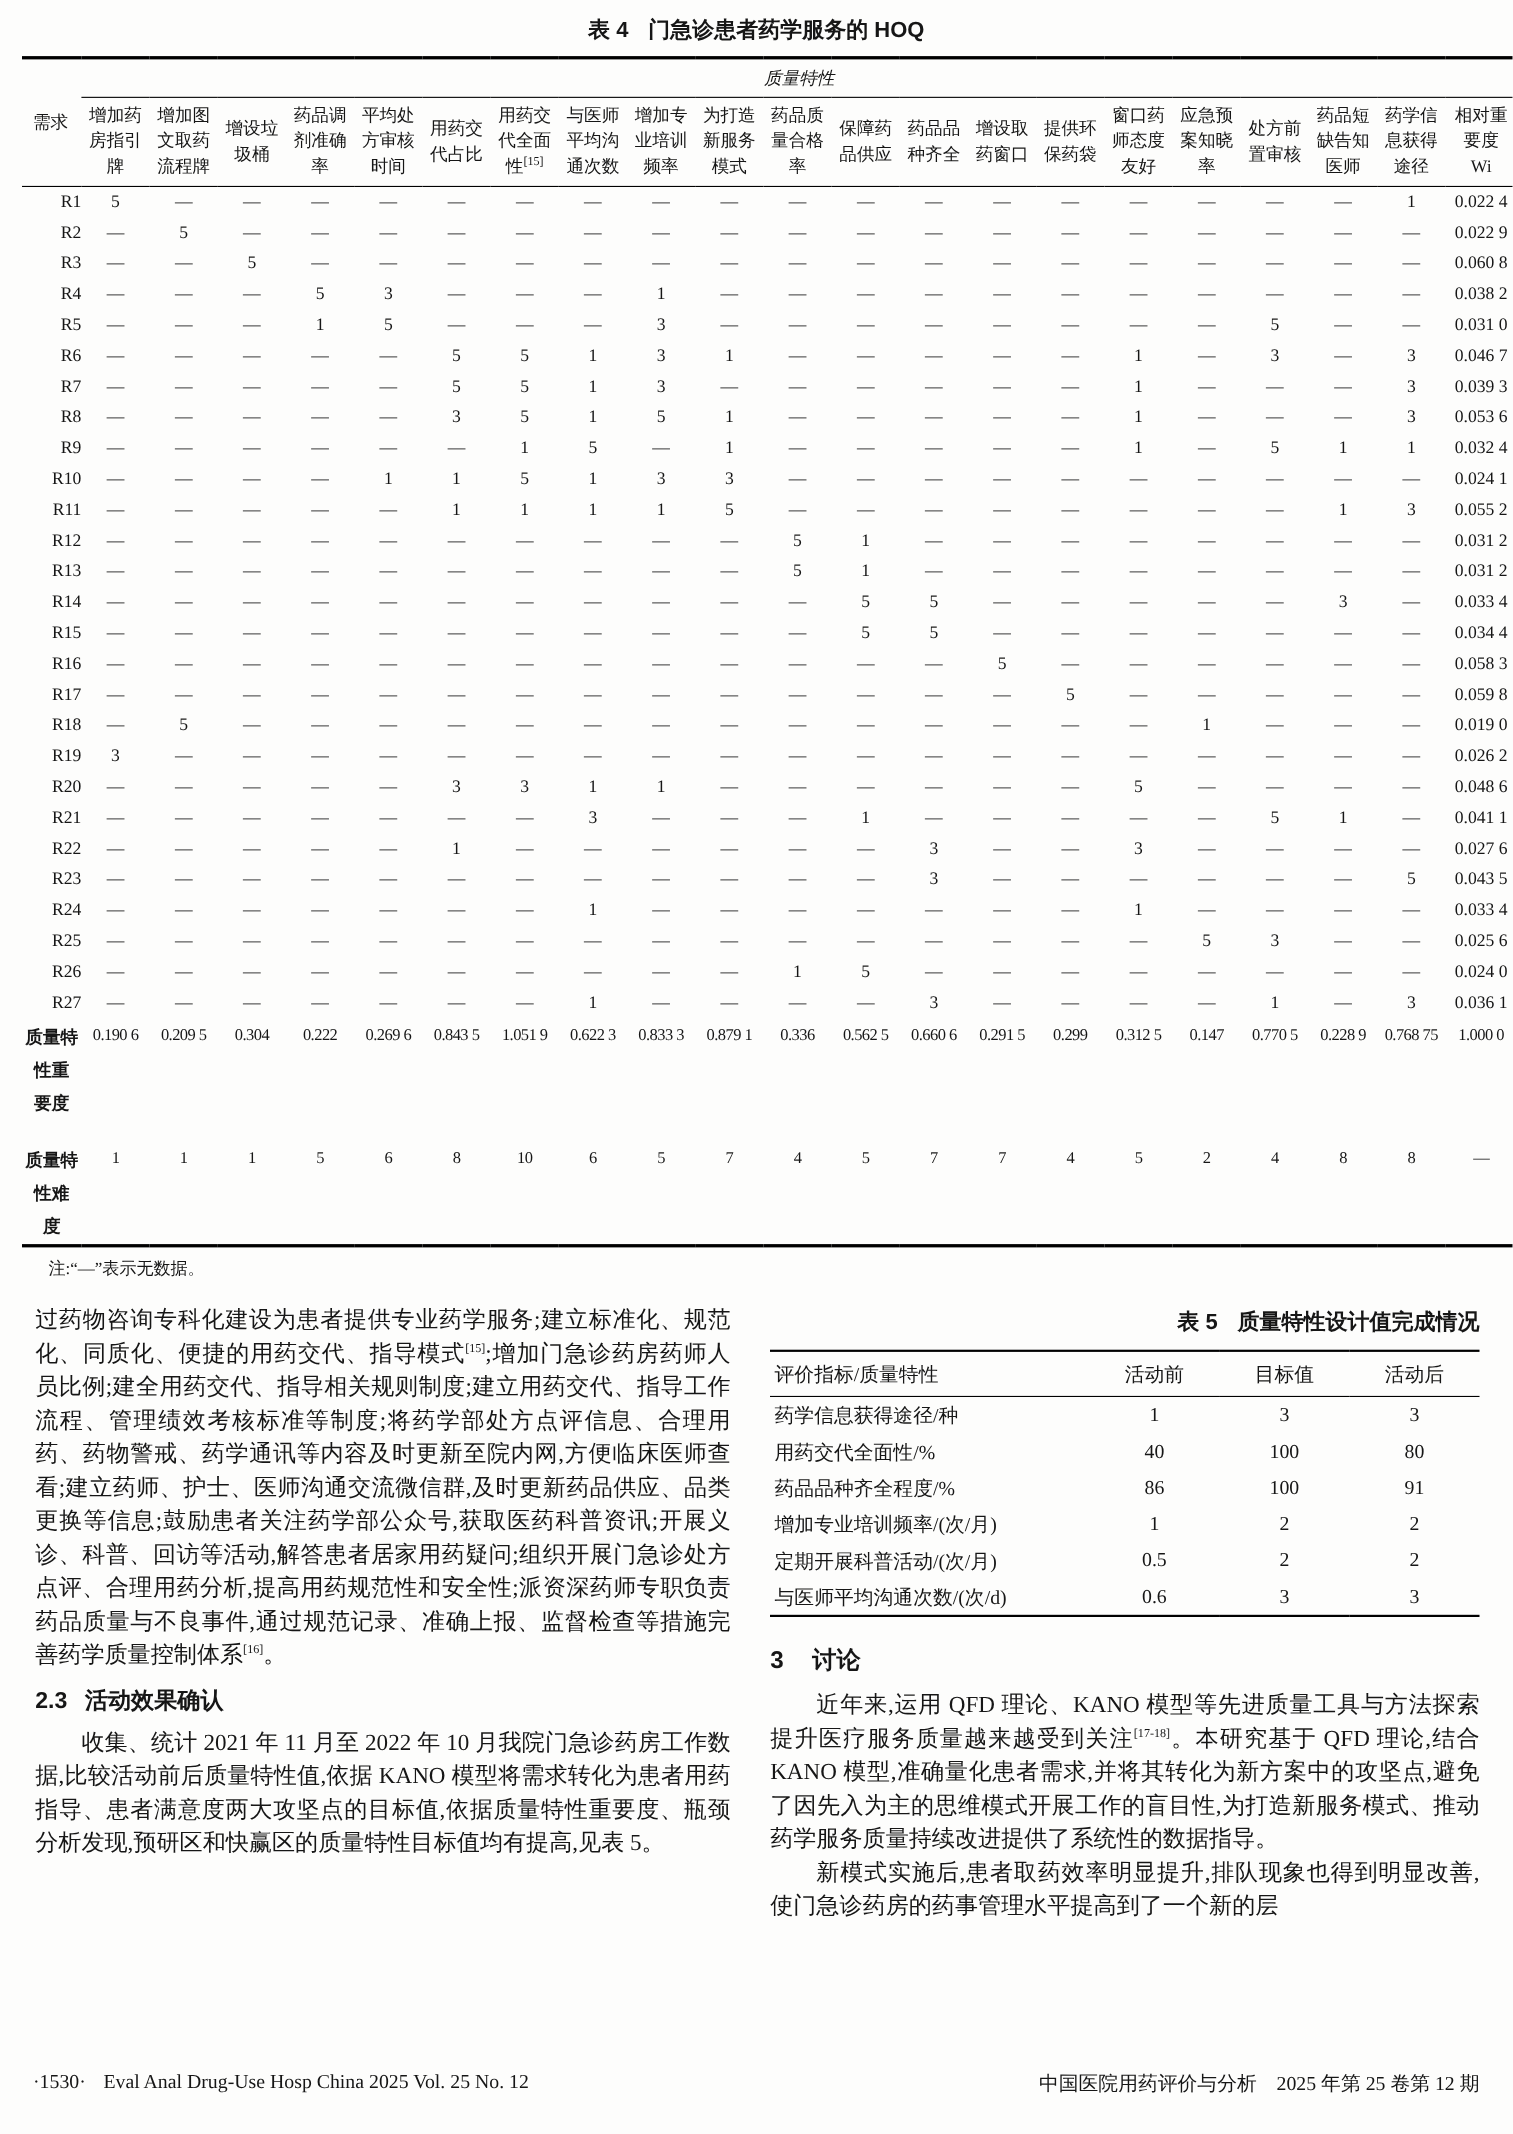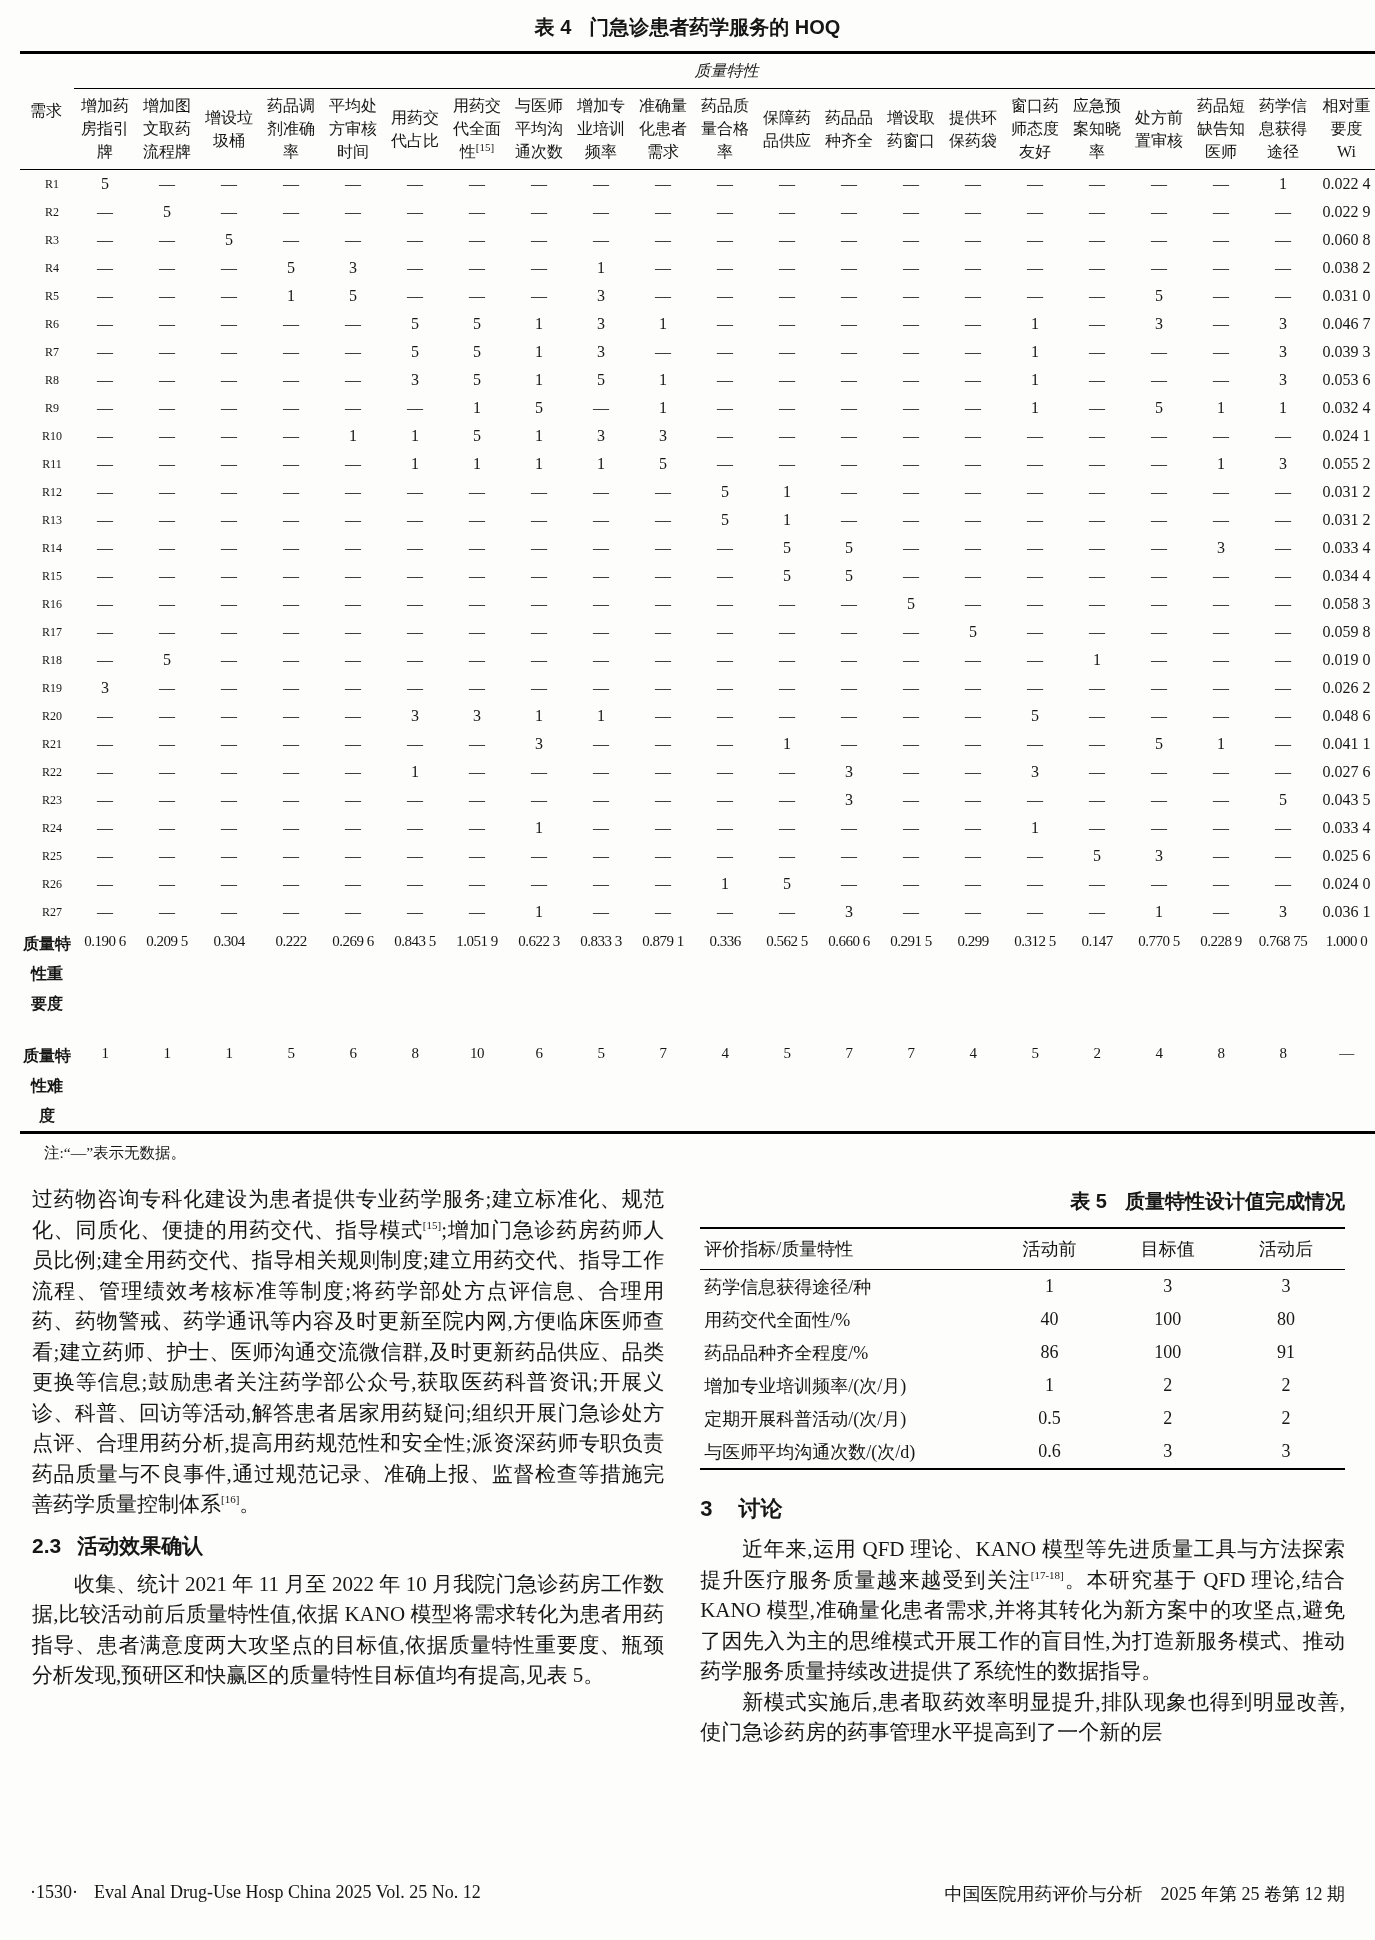--- a/index.html
+++ b/index.html
@@ -12,21 +12,21 @@
             font-family:"Liberation Sans","DejaVu Sans",sans-serif;}
   .tgap{display:inline-block;width:18px;}
   table.hoq{width:1359px;border-collapse:collapse;table-layout:fixed;
             border-top:3px solid #000;border-bottom:3px solid #000;}
   .hoq th,.hoq td{font-weight:normal;text-align:center;padding:0;}
   .hoq thead th{font-size:16px;vertical-align:middle;}
   .hoq th.demand{text-align:left;padding-left:10px;border-bottom:1.5px solid #000;}
   .hoq th.group{border-bottom:1px solid #000;padding:7px 0 6px;font-style:italic;}
   .hoq tr.cols th{padding:5px 6px 6px;line-height:23px;border-bottom:1.5px solid #000;}
   .wiline{display:block;line-height:23px;}
-  .hoq tbody th.rowlab{text-align:center;padding-left:10px;font-size:12px;height:28px;}
+  .hoq tbody th.rowlab{text-align:right;padding-left:10px;font-size:16px;height:28px;}
   .hoq tbody td{font-size:16px;height:28px;line-height:18px;}
   .hoq td.wi{white-space:nowrap;font-size:16px;}
   .hoq tr.sum td{vertical-align:top;padding-top:6px;font-size:15px;
                  letter-spacing:-0.5px;white-space:nowrap;}
   .hoq tr.sum th.rowlab{vertical-align:top;text-align:center;padding-left:0;
                         padding-top:3px;line-height:30px;font-size:16px;font-weight:bold;}
   .hoq tr.sum-imp{height:112px;}
   .hoq tr.sum-dif{height:88px;}
   sup{font-size:11px;line-height:0;}
   .t4-note{font-size:15.5px;padding:9px 0 0 24px;}
@@ -102,21 +102,21 @@
       <tr class="cols" id="t4-colrow">
         <th>增加药房指引牌</th>
           <th>增加图文取药流程牌</th>
           <th>增设垃圾桶</th>
           <th>药品调剂准确率</th>
           <th>平均处方审核时间</th>
           <th>用药交代占比</th>
           <th>用药交代全面性<sup>[15]</sup></th>
           <th>与医师平均沟通次数</th>
           <th>增加专业培训频率</th>
-          <th>准确量化患者需求</th>
+          <th>为打造新服务模式</th>
           <th>药品质量合格率</th>
           <th>保障药品供应</th>
           <th>药品品种齐全</th>
           <th>增设取药窗口</th>
           <th>提供环保药袋</th>
           <th>窗口药师态度友好</th>
           <th>应急预案知晓率</th>
           <th>处方前置审核</th>
           <th>药品短缺告知医师</th>
           <th>药学信息获得途径</th>

